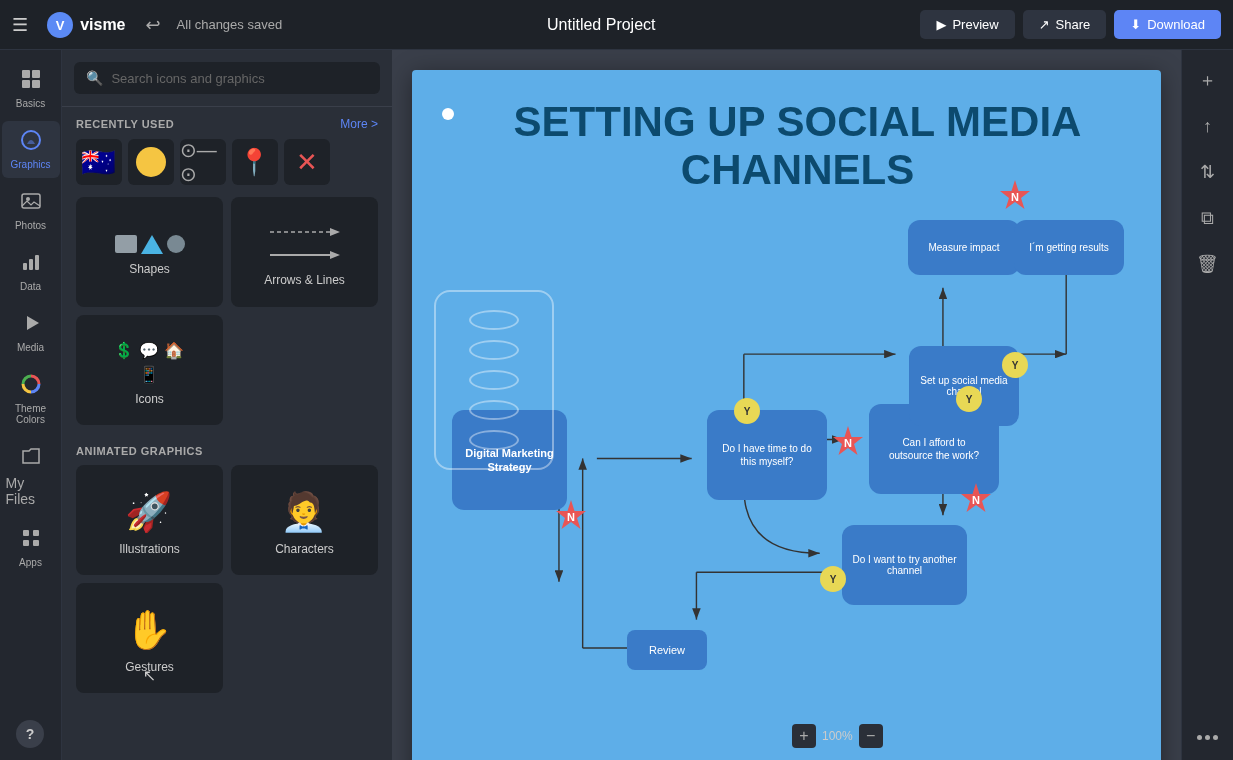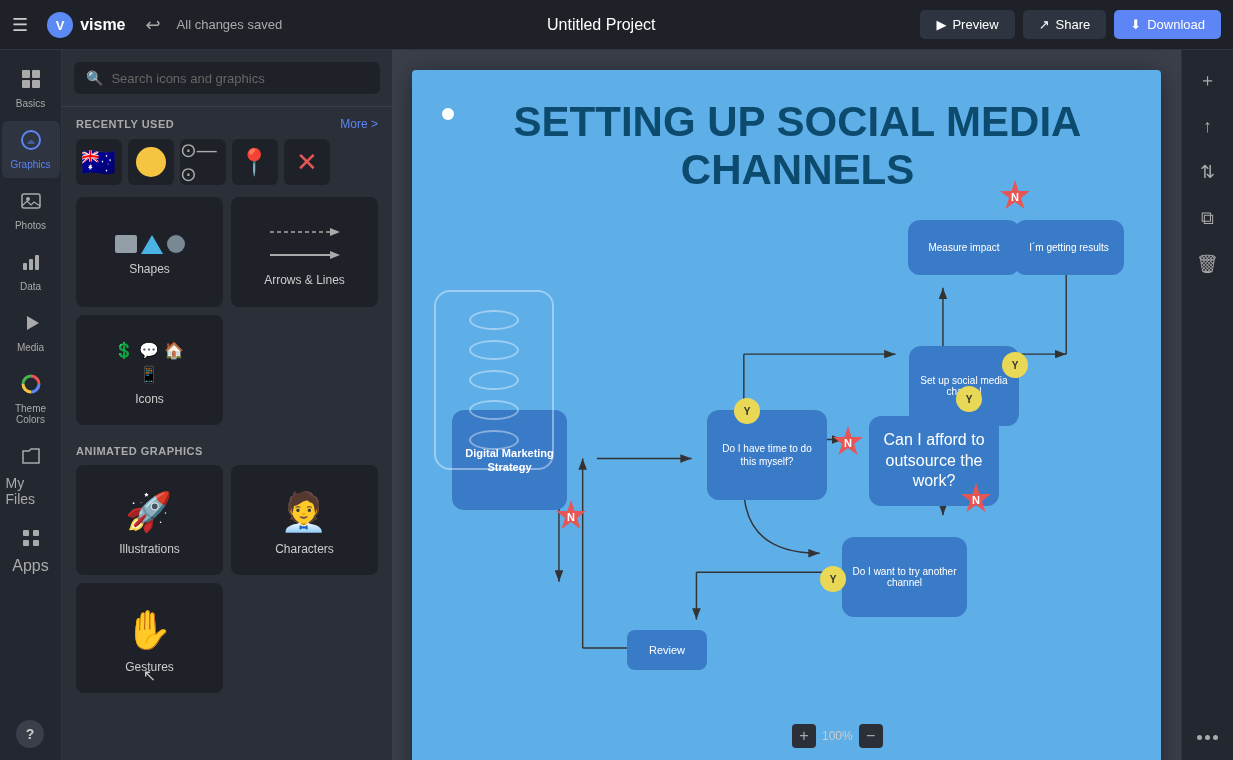--- a/index.html
+++ b/index.html
@@ -365,21 +365,21 @@
     </div>
     <div class="sidebar-item">
       <span class="sidebar-icon">
         <svg width="22" height="22" viewBox="0 0 22 22">
           <rect x="3" y="3" width="6" height="6" rx="1" fill="#aaa"></rect>
           <rect x="13" y="3" width="6" height="6" rx="1" fill="#aaa"></rect>
           <rect x="3" y="13" width="6" height="6" rx="1" fill="#aaa"></rect>
           <rect x="13" y="13" width="6" height="6" rx="1" fill="#aaa"></rect>
         </svg>
       </span>
-      <span style="color:#aaa;font-size:16px;">Apps</span>
+      <span style="color:#aaa;font-size:10px;">Apps</span>
     </div>
   </div>
 
   <div class="panel">
 
     <div class="panel-search">
       <div class="search-box">
         <span class="search-icon">🔍</span>
         <input type="text" placeholder="Search icons and graphics" style="">
       </div>
@@ -515,37 +515,37 @@
       </svg>
 
       <div style="position:absolute;left:40px;top:340px;width:115px;height:100px;background:#3a7bc8;color:white;border-radius:12px;display:flex;align-items:center;justify-content:center;text-align:center;font-size:11px;font-weight:600;padding:8px;line-height:1.3;">
         <span>Digital Marketing Strategy</span>
       </div>
 
       <div style="position:absolute;left:295px;top:340px;width:120px;height:90px;background:#3a7bc8;color:white;border-radius:12px;display:flex;align-items:center;justify-content:center;text-align:center;font-size:10px;font-weight:500;padding:8px;line-height:1.3;">
         <span>Do I have time to do this myself?</span>
       </div>
 
-      <div style="position:absolute;left:457px;top:346px;width:130px;height:90px;background:#3a7bc8;color:white;border-radius:12px;display:flex;align-items:center;justify-content:center;text-align:center;font-size:16px;font-weight:500;padding:13px;line-height:1.3;">
+      <div style="position:absolute;left:457px;top:334px;width:130px;height:90px;background:#3a7bc8;color:white;border-radius:12px;display:flex;align-items:center;justify-content:center;text-align:center;font-size:10px;font-weight:500;padding:13px;line-height:1.3;">
         <span>Can I afford to outsource the work?</span>
       </div>
 
       <div style="position:absolute;left:462px;top:150px;width:112px;height:55px;background:#3a7bc8;color:white;border-radius:12px;display:flex;align-items:center;justify-content:center;text-align:center;font-size:10px;font-weight:500;padding:6px;margin-left:34px;">
         <span>Measure impact</span>
       </div>
 
       <div style="position:absolute;left:602px;top:150px;width:110px;height:55px;background:#3a7bc8;color:white;border-radius:12px;display:flex;align-items:center;justify-content:center;text-align:center;font-size:10px;font-weight:500;padding:6px;">
         <span>I´m getting results</span>
       </div>
 
       <div style="position:absolute;left:497px;top:248px;width:110px;height:80px;background:#3a7bc8;color:white;border-radius:12px;display:flex;align-items:center;justify-content:center;text-align:center;font-size:10px;font-weight:500;padding:8px;margin-top:28px;">
         <span>Set up social media channel</span>
       </div>
 
-      <div style="position:absolute;left:430px;top:467px;width:125px;height:80px;background:#3a7bc8;color:white;border-radius:12px;display:flex;align-items:center;justify-content:center;text-align:center;font-size:10px;font-weight:500;padding:8px;">
+      <div style="position:absolute;left:430px;top:455px;width:125px;height:80px;background:#3a7bc8;color:white;border-radius:12px;display:flex;align-items:center;justify-content:center;text-align:center;font-size:10px;font-weight:500;padding:8px;">
         <span>Do I want to try another channel</span>
       </div>
 
       <div style="position:absolute;left:215px;top:560px;width:80px;height:40px;background:#3a7bc8;color:white;border-radius:8px;display:flex;align-items:center;justify-content:center;text-align:center;font-size:11px;font-weight:500;">
         <span>Review</span>
       </div>
 
       <div style="position:absolute;left:587px;top:110px;">
         <svg width="32" height="32" viewBox="0 0 32 32">
             <polygon points="16,0 19.5,11 31,11 22,18 25.5,29 16,22 6.5,29 10,18 1,11 12.5,11" fill="#e85555"></polygon>

